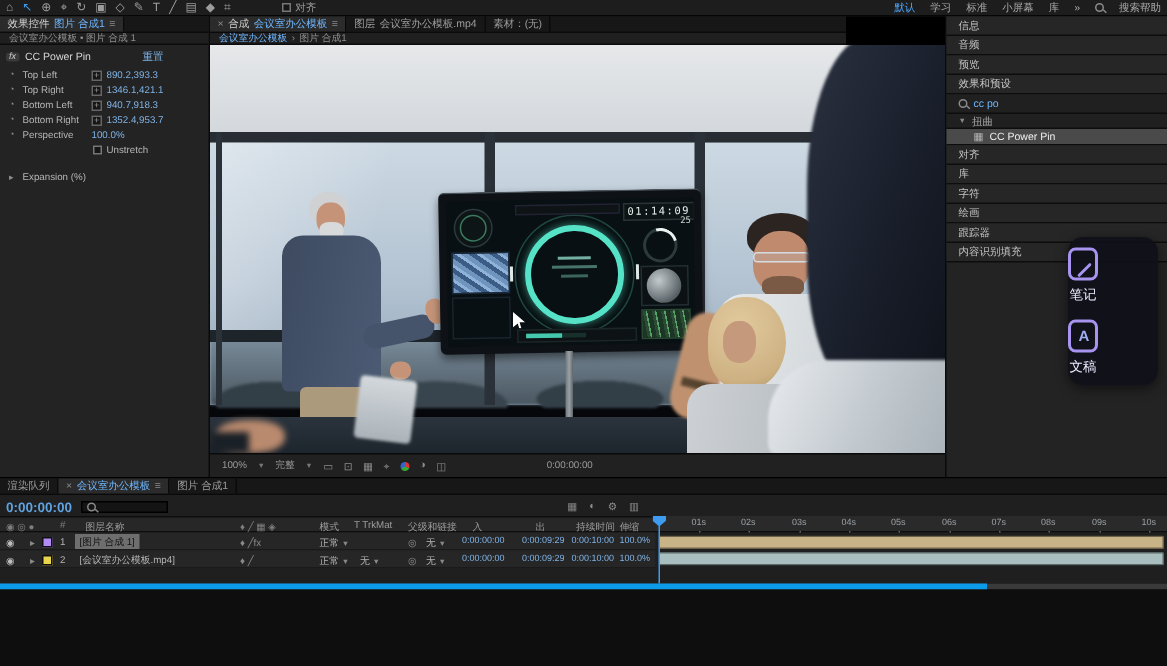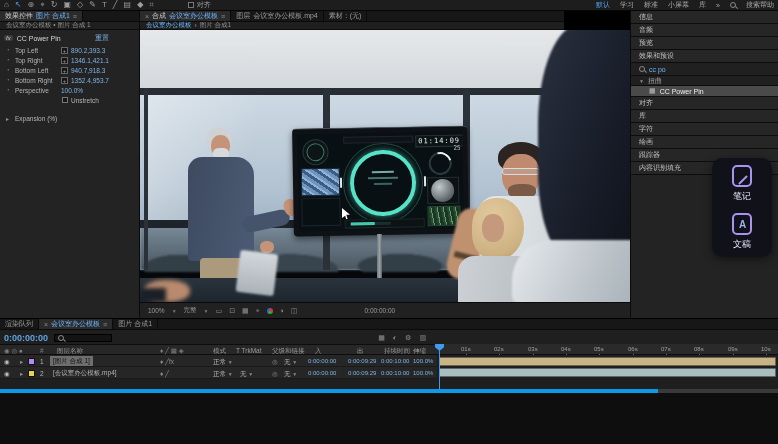--- a/index.html
+++ b/index.html
@@ -48,21 +48,21 @@
   .caret{font-size:5px;color:#777;}
 
   
   #sidebar{left:630px;top:11px;width:148px;height:307px;background:#232323;border-left:1px solid #0a0a0a;}
   .sbrow{height:13px;border-bottom:1px solid #0d0d0d;display:flex;align-items:center;padding:0 8px;font-size:7px;color:#c3c3c3;gap:4px;background:#262626;}
   .sbrow.sub{background:#202020;color:#a5a5a5;}
   .sbsel{background:#4a4a4a;color:#efefef;padding-left:18px;height:11px;}
   .sicon{color:#b9b9b9;font-size:7px;}
 
   
-  #notes-widget{left:712px;top:158px;width:60px;height:99px;background:rgba(16,16,24,0.9);border-radius:10px;box-shadow:0 2px 8px rgba(0,0,0,.5);display:flex;flex-direction:column;align-items:center;justify-content:center;gap:10px;z-index:40;}
+  #notes-widget{left:712px;top:158px;width:60px;height:99px;background:rgba(16,16,24,0.9);border-radius:10px;box-shadow:0 2px 8px rgba(0,0,0,.5);display:flex;flex-direction:column;align-items:flex-start;justify-content:center;gap:10px;z-index:40;}
   .nbtn{display:flex;flex-direction:column;align-items:center;gap:3px;cursor:pointer;}
   .nicon{width:20px;height:22px;border:2px solid #a globally;border:2px solid #a793f0;border-radius:5px;position:relative;background:transparent;}
   .nicon.pen::after{content:"";position:absolute;width:12px;height:2px;background:#a793f0;transform:rotate(-45deg);left:3px;top:12px;border-radius:1px;}
   .nicon.doc::after{content:"A";position:absolute;color:#9fb0f5;font-size:10px;font-weight:bold;left:5px;top:4px;}
   .nlabel{font-size:9px;color:#ece9ff;}
 
   
   #timeline{left:0;top:318px;width:778px;height:71px;background:#1f1f1f;border-top:1px solid #000;}
   #tl-controls{left:0;top:12px;width:778px;height:13px;display:flex;align-items:center;gap:6px;padding:0 4px;}
   #tl-time{font-size:9px;color:#5fa3e0;font-weight:bold;}

